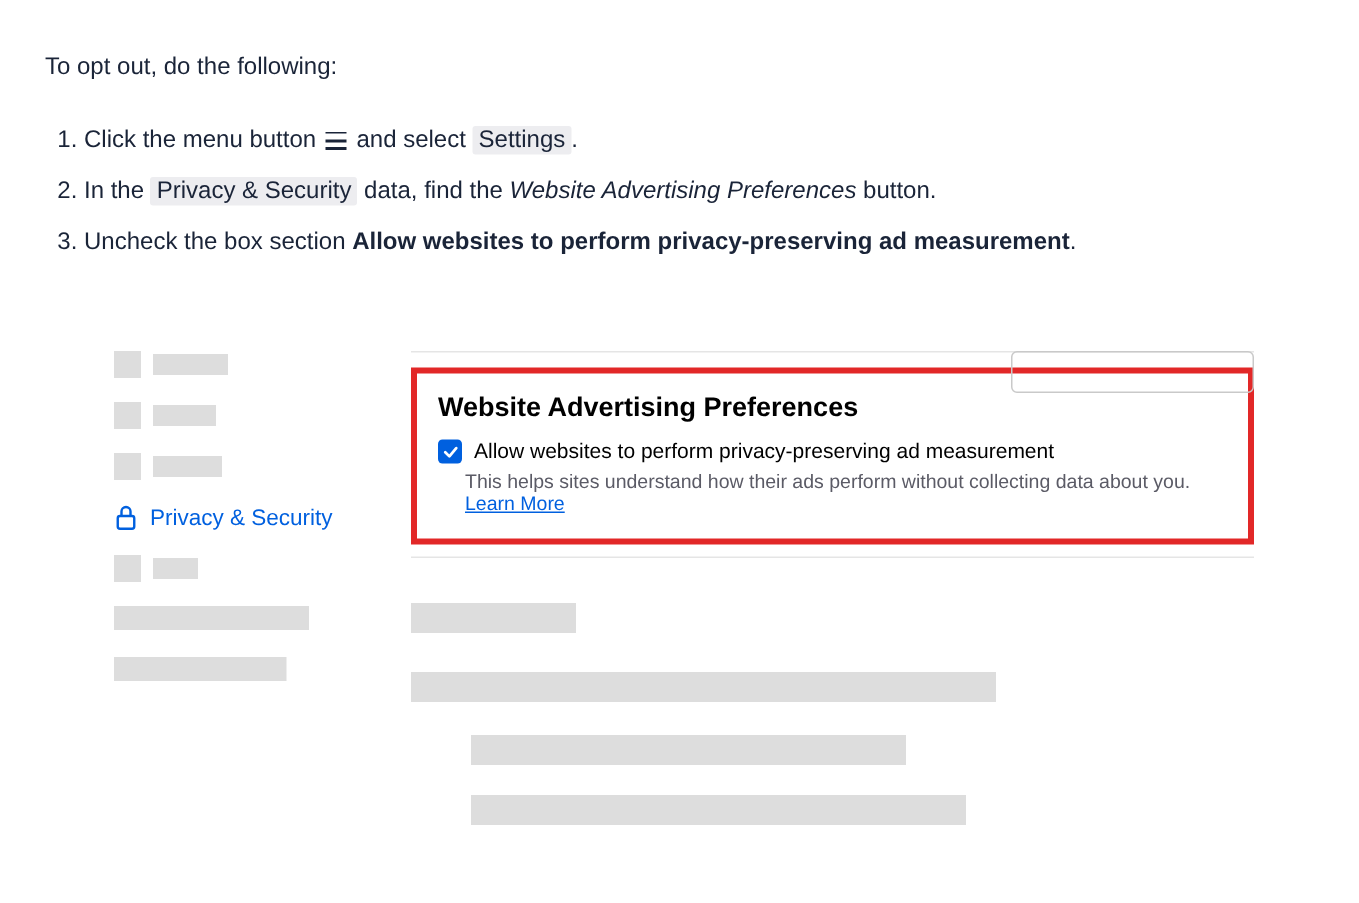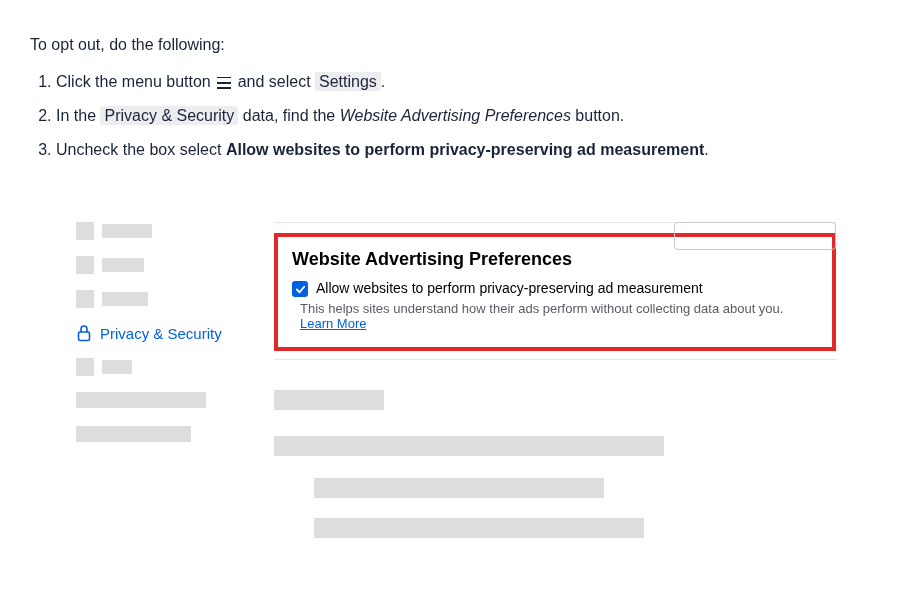--- a/index.html
+++ b/index.html
@@ -4,21 +4,21 @@
 <style>
   body {
     margin: 0;
     padding: 20px 30px;
     font-family: -apple-system, BlinkMacSystemFont, "Segoe UI", Arial, sans-serif;
     font-size: 16px;
     color: #1a2438;
     width: 906px;
     box-sizing: border-box;
   }
-  .intro { margin-bottom: 16px; }
+  .intro { margin-bottom: 28px; }
   ol {
     margin: 0 0 14px 0;
     padding-left: 26px;
   }
   ol li {
     margin-bottom: 10px;
     line-height: 1.5;
   }
   .kbd {
     background: #ededf0;
@@ -124,21 +124,21 @@
     background: #0060df;
     display:flex; align-items:center; justify-content:center;
     flex-shrink:0;
     margin-top:1px;
   }
   .chk svg { width:11px; height:11px; }
   .help-text {
     font-size: 13px;
     color: #5b5b66;
     margin-top: 4px;
-    margin-left: 8px;
+    margin-left: 18px;
   }
   .lm {
     color: #0060df;
     text-decoration: underline;
   }
   .ph {
     background: #dddddd;
   }
 </style>
 </head>
@@ -151,21 +151,21 @@
     <span>Click the menu button </span><span class="hamburger-icon">
         <span></span>
         <span></span>
         <span></span>
       </span><span> and select </span><span class="kbd">Settings</span><span>.</span>
   </li>
   <li>
     <span>In the </span><span class="kbd">Privacy &amp; Security</span><span> data, find the </span><span class="italic">Website Advertising Preferences</span><span> button.</span>
   </li>
   <li>
-    <span>Uncheck the box select </span><span class="bold">Allow websites to perform privacy-preserving ad measurement</span><span>.</span>
+    <span>Uncheck the box section </span><span class="bold">Allow websites to perform privacy-preserving ad measurement</span><span>.</span>
   </li>
 </ol>
 
 <div class="screenshot">
   <div class="search-box"></div>
   <div class="layout">
     <div class="sidebar">
       <div class="sb-row">
           <div class="sb-icon ph"></div>
           <div class="sb-text-ph ph" style="width:50px"></div>

